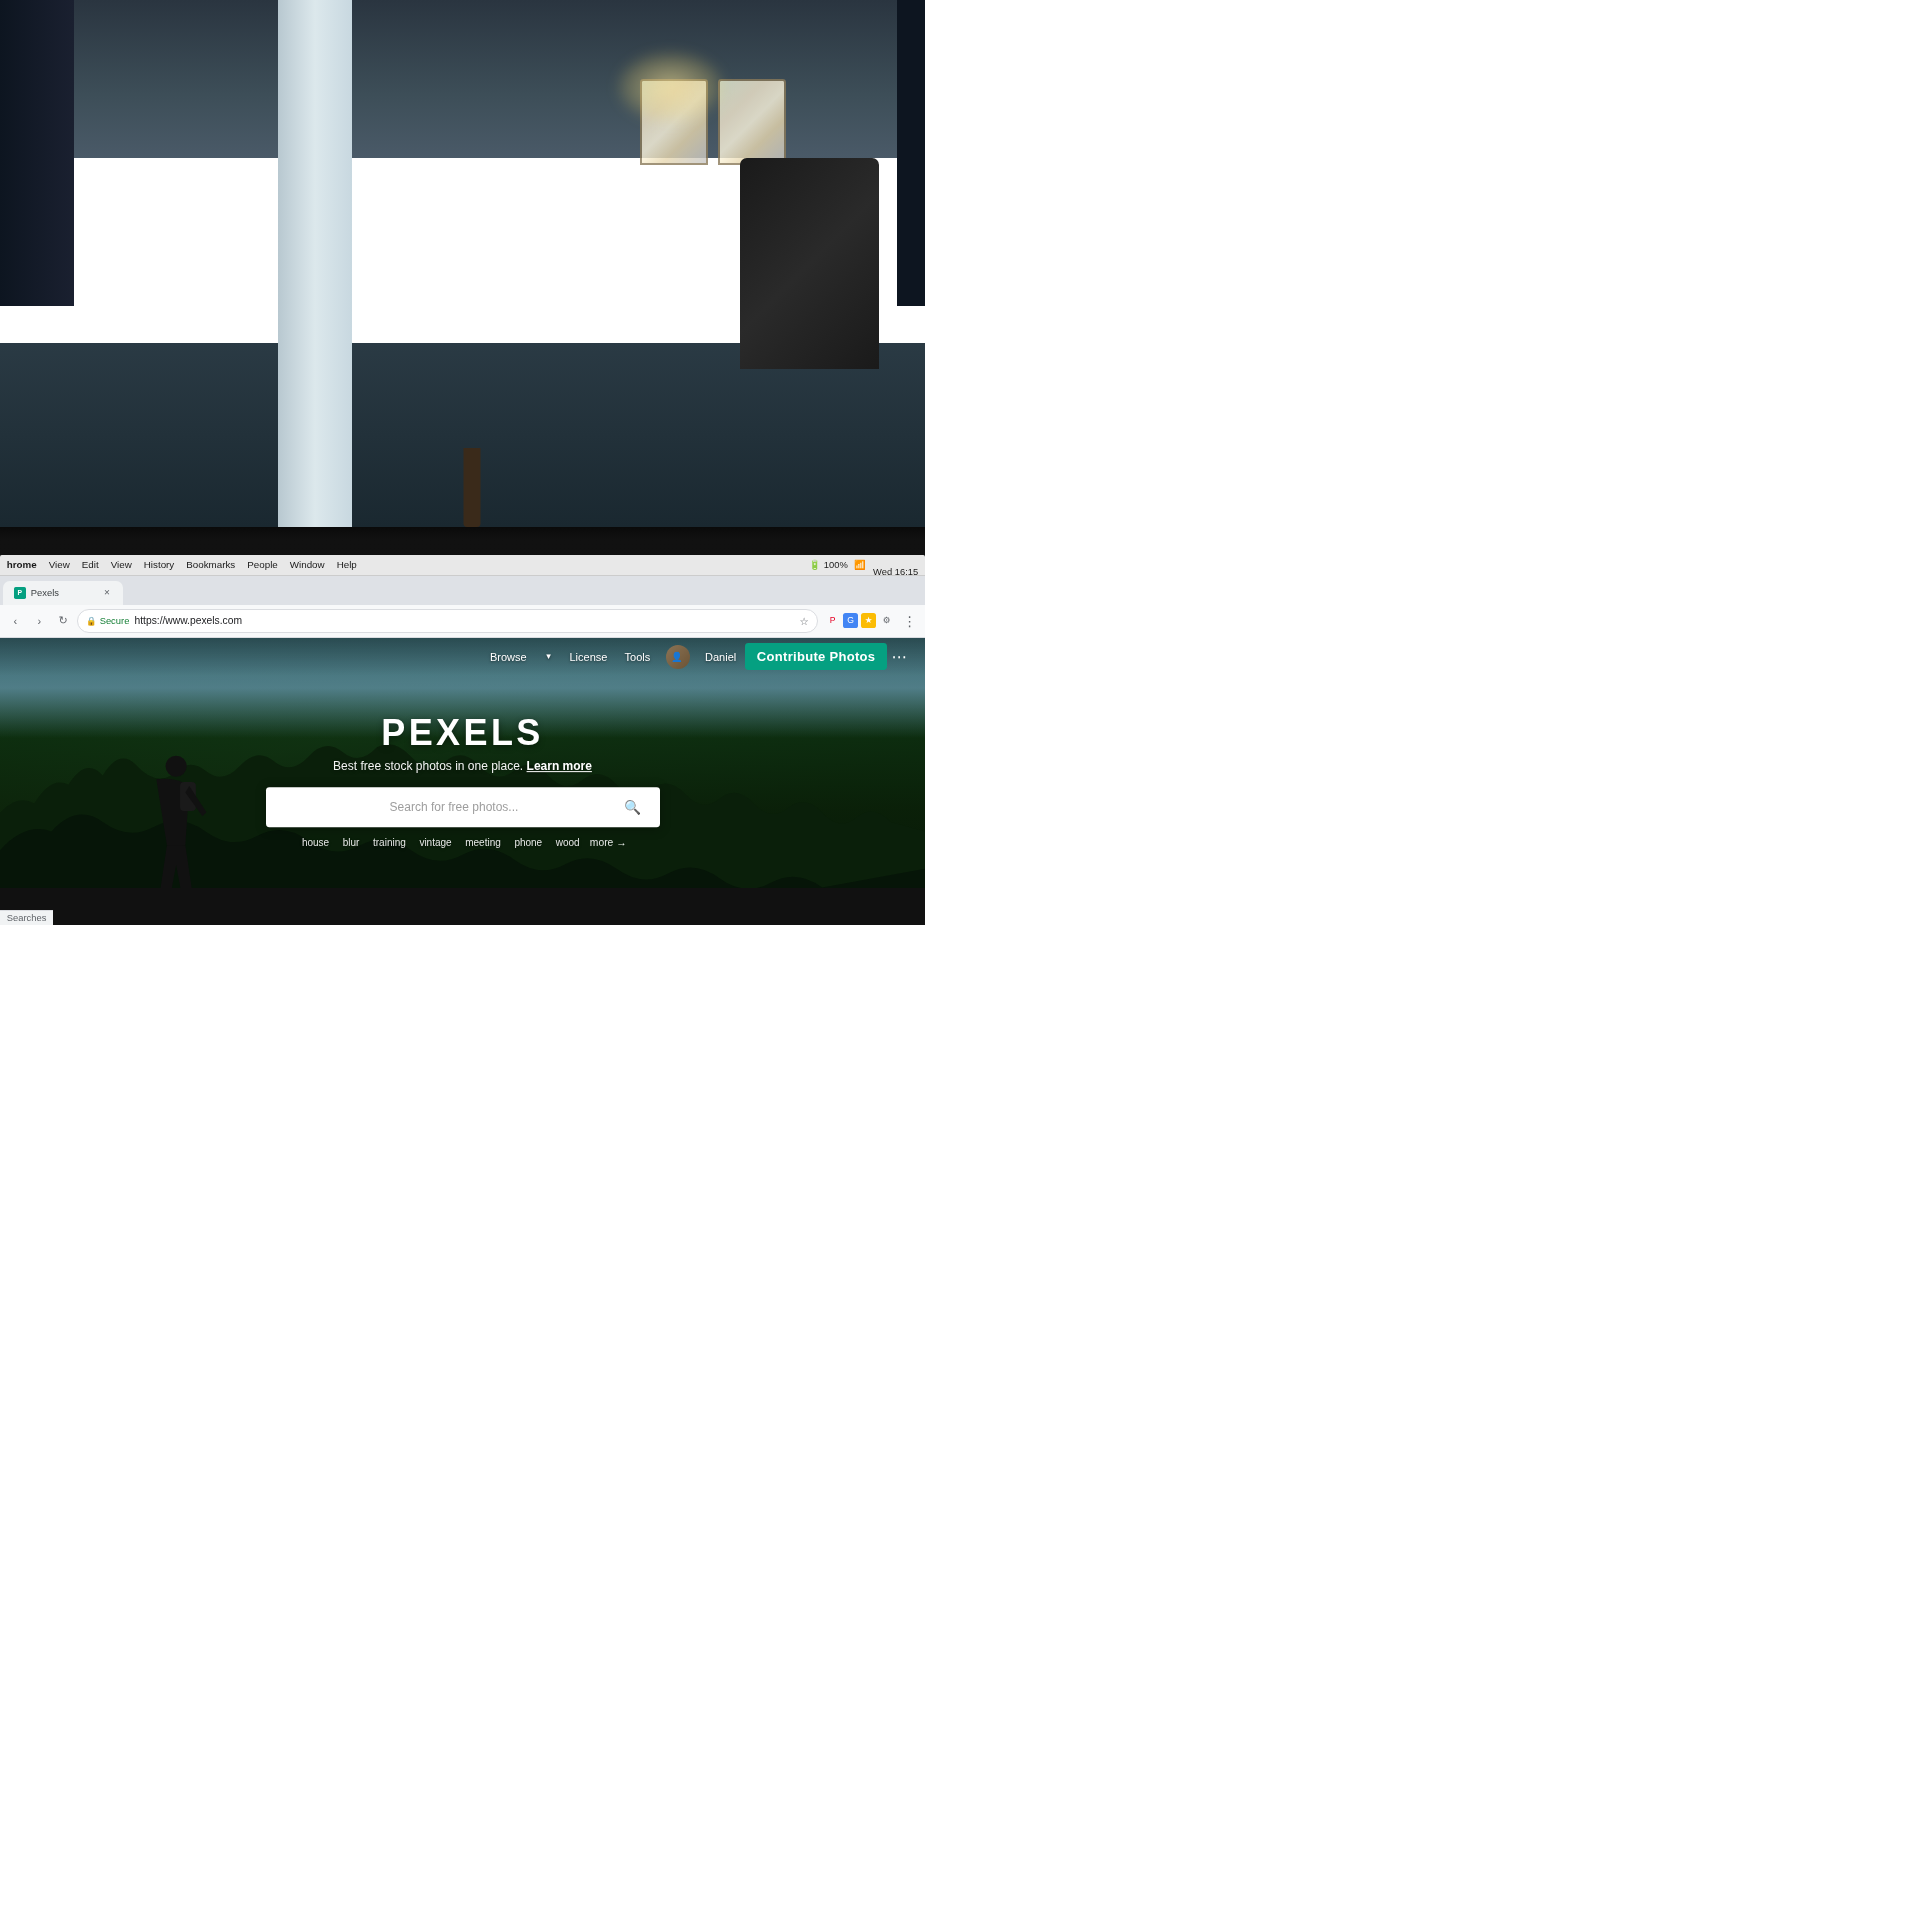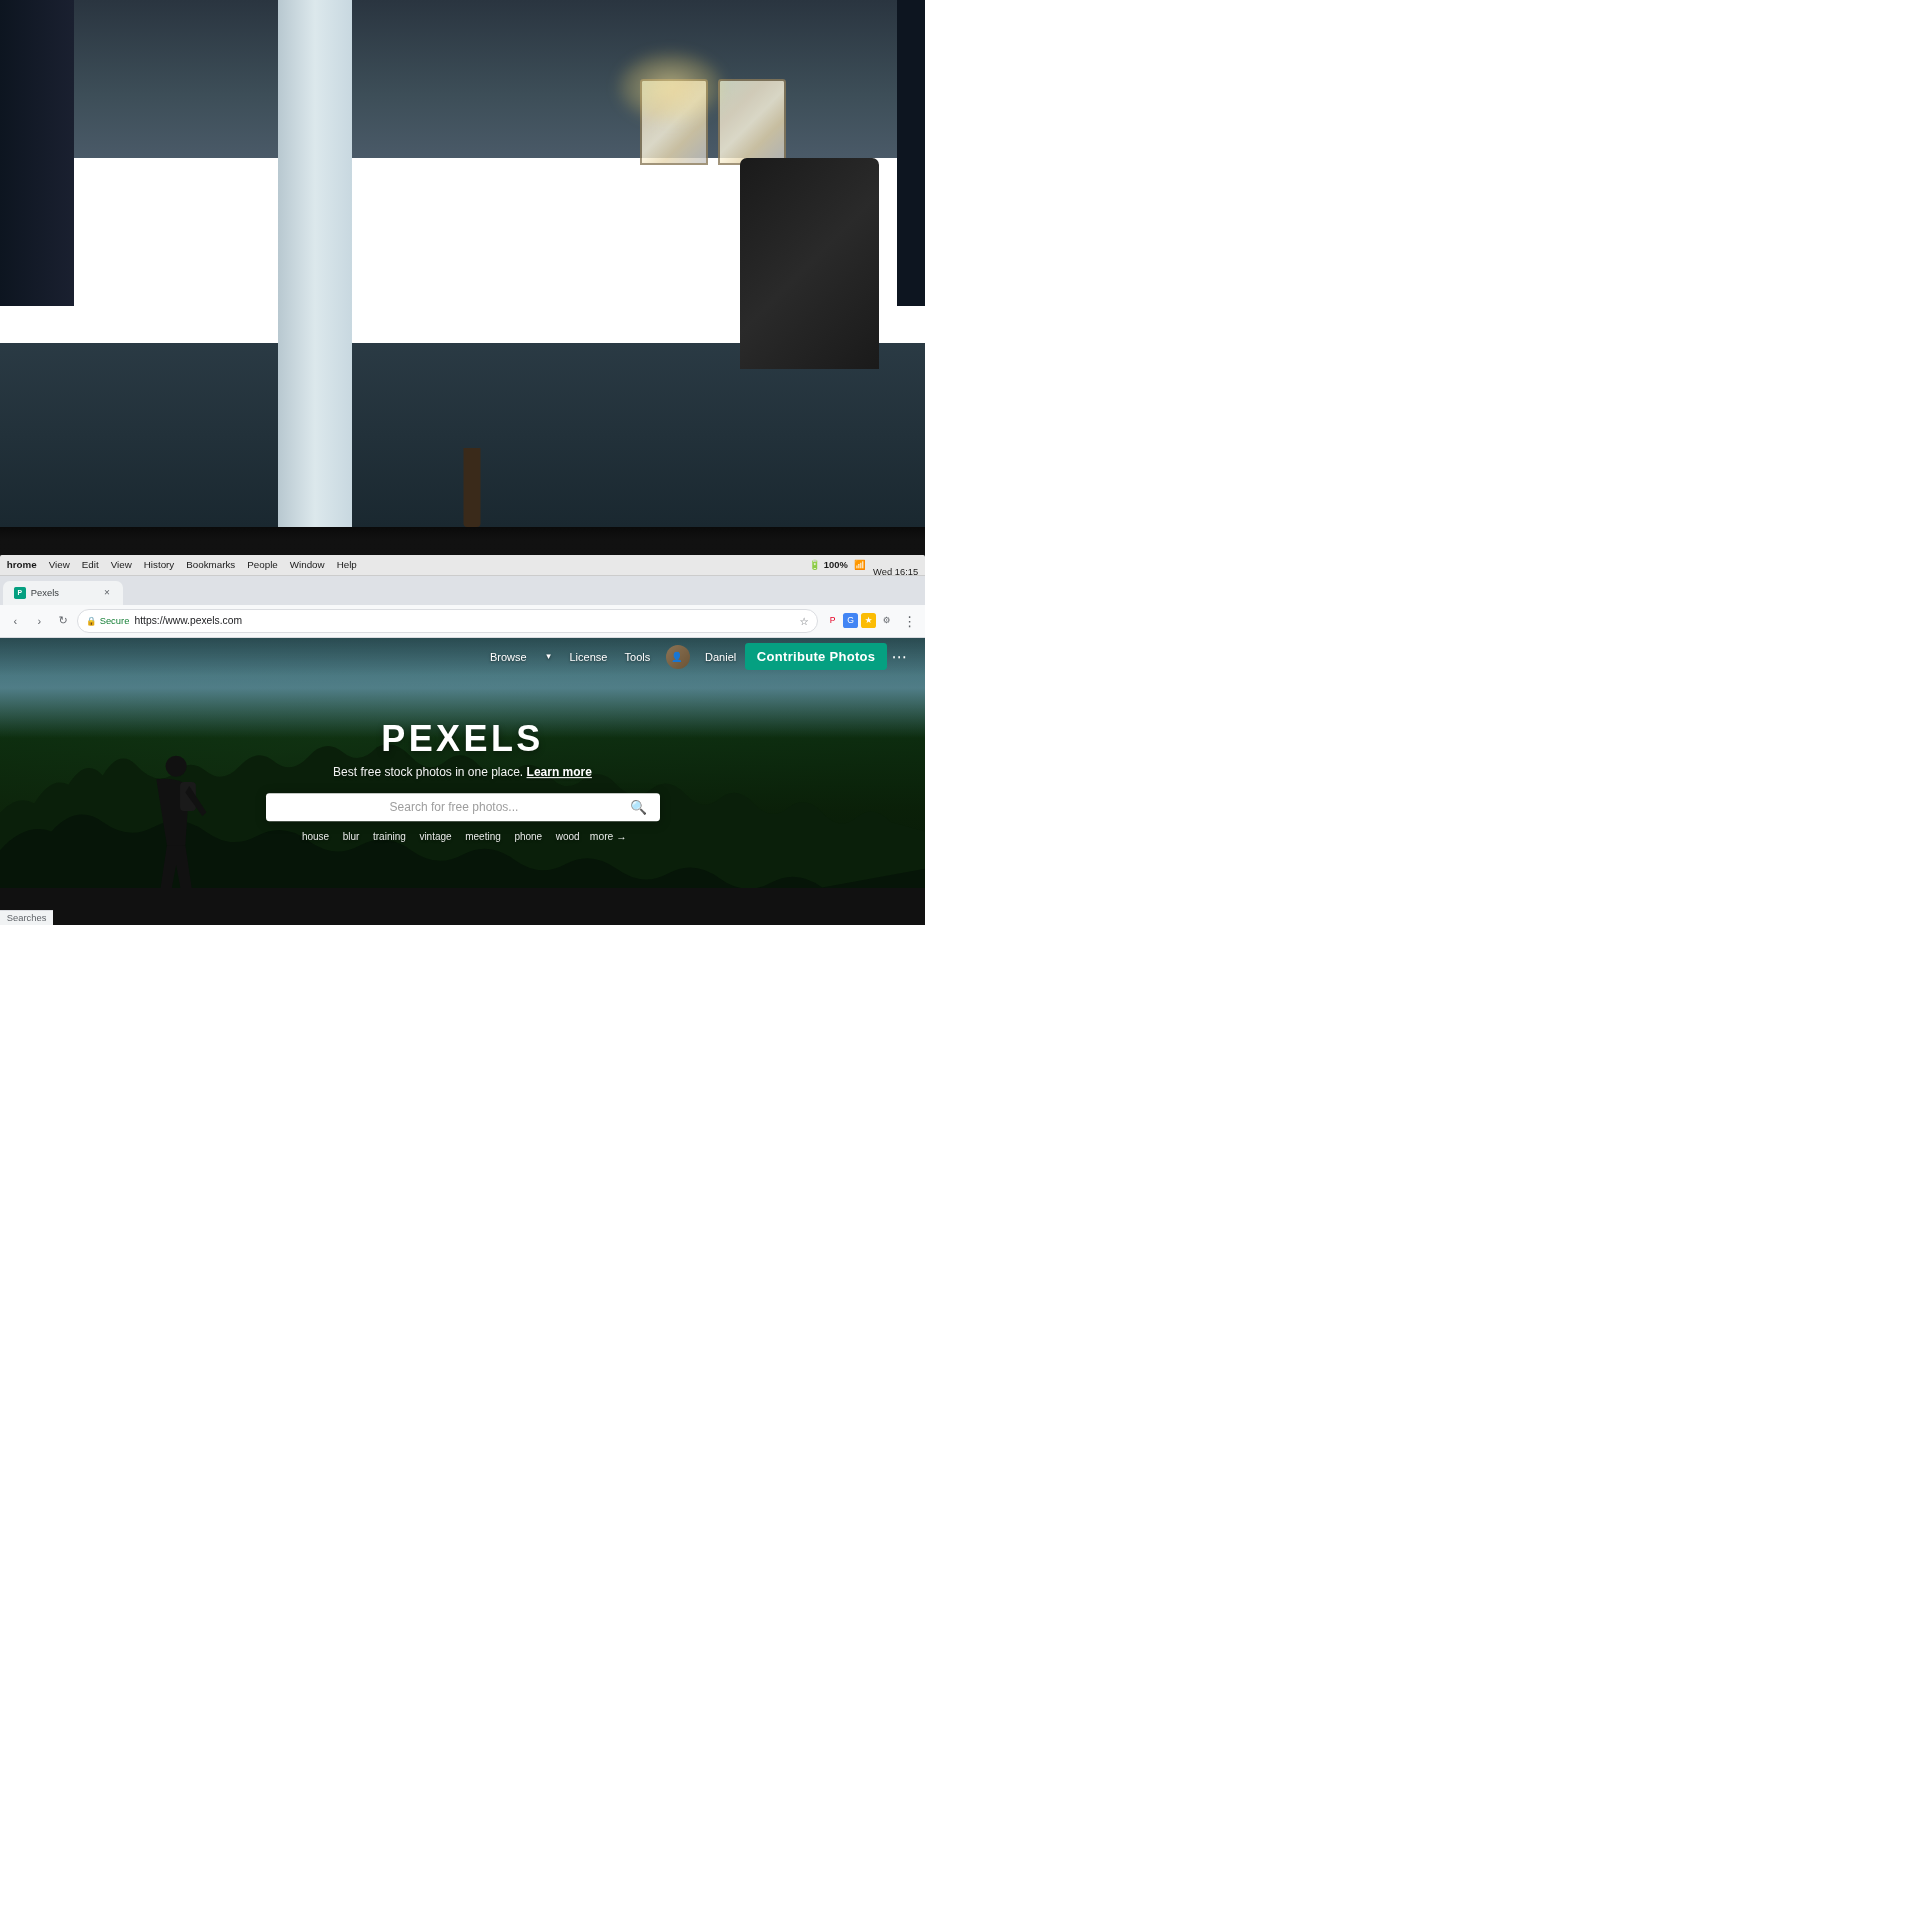--- a/index.html
+++ b/index.html
@@ -342,26 +342,26 @@
     .learn-more-link {
       color: white;
       text-decoration: underline;
       font-weight: 600;
       margin-top: 12px;
     }
 
     .pexels-search-bar {
       width: 100%;
       max-width: 394px;
-      height: 28px;
+      height: 40px;
       background: white;
       border-radius: 3.4px;
       display: flex;
       align-items: center;
-      padding: 0 12px;
+      padding: 0 18px;
       margin: 0 auto 8.6px;
       box-shadow: 0 1.7px 10.3px rgba(0,0,0,0.3);
     }
 
     .search-input-text {
       flex: 1;
       color: #9e9e9e;
       font-size: 12px;
     }
 
@@ -588,21 +588,21 @@
       <span class="menu-item">View</span>
       <span class="menu-item">Edit</span>
       <span class="menu-item">View</span>
       <span class="menu-item">History</span>
       <span class="menu-item">Bookmarks</span>
       <span class="menu-item">People</span>
       <span class="menu-item">Window</span>
       <span class="menu-item">Help</span>
     </div>
     <div class="menu-right">
-      <span style="font-size:9.4px;font-weight:bold;">🔋 100%</span>
+      <span style="font-size:9.4px;">🔋 100%</span>
       <span style="font-size:9.4px;">📶</span>
       <span style="font-size:9.4px; font-weight:500;margin-top:13px;">Wed 16:15</span>
     </div>
   </div>
 
   <div class="chrome-tabs">
     <div class="chrome-tab">
       <div class="tab-favicon">
         <span style="font-size:6.8px; font-weight:900; color:white;">P</span>
       </div>

